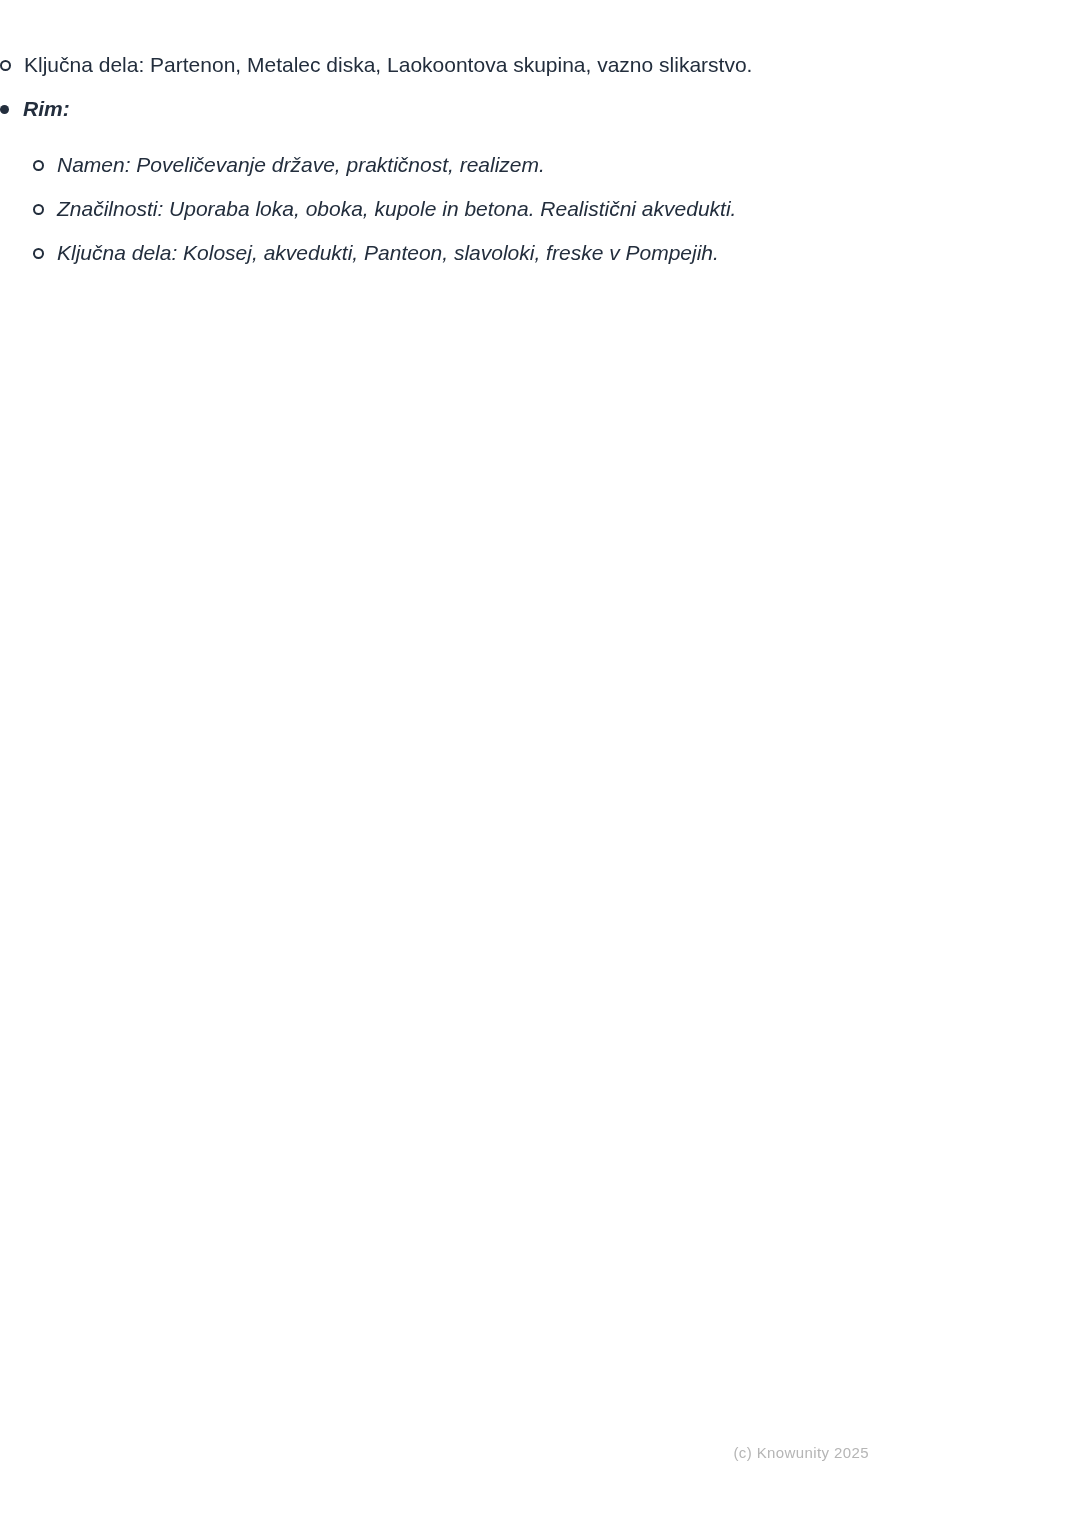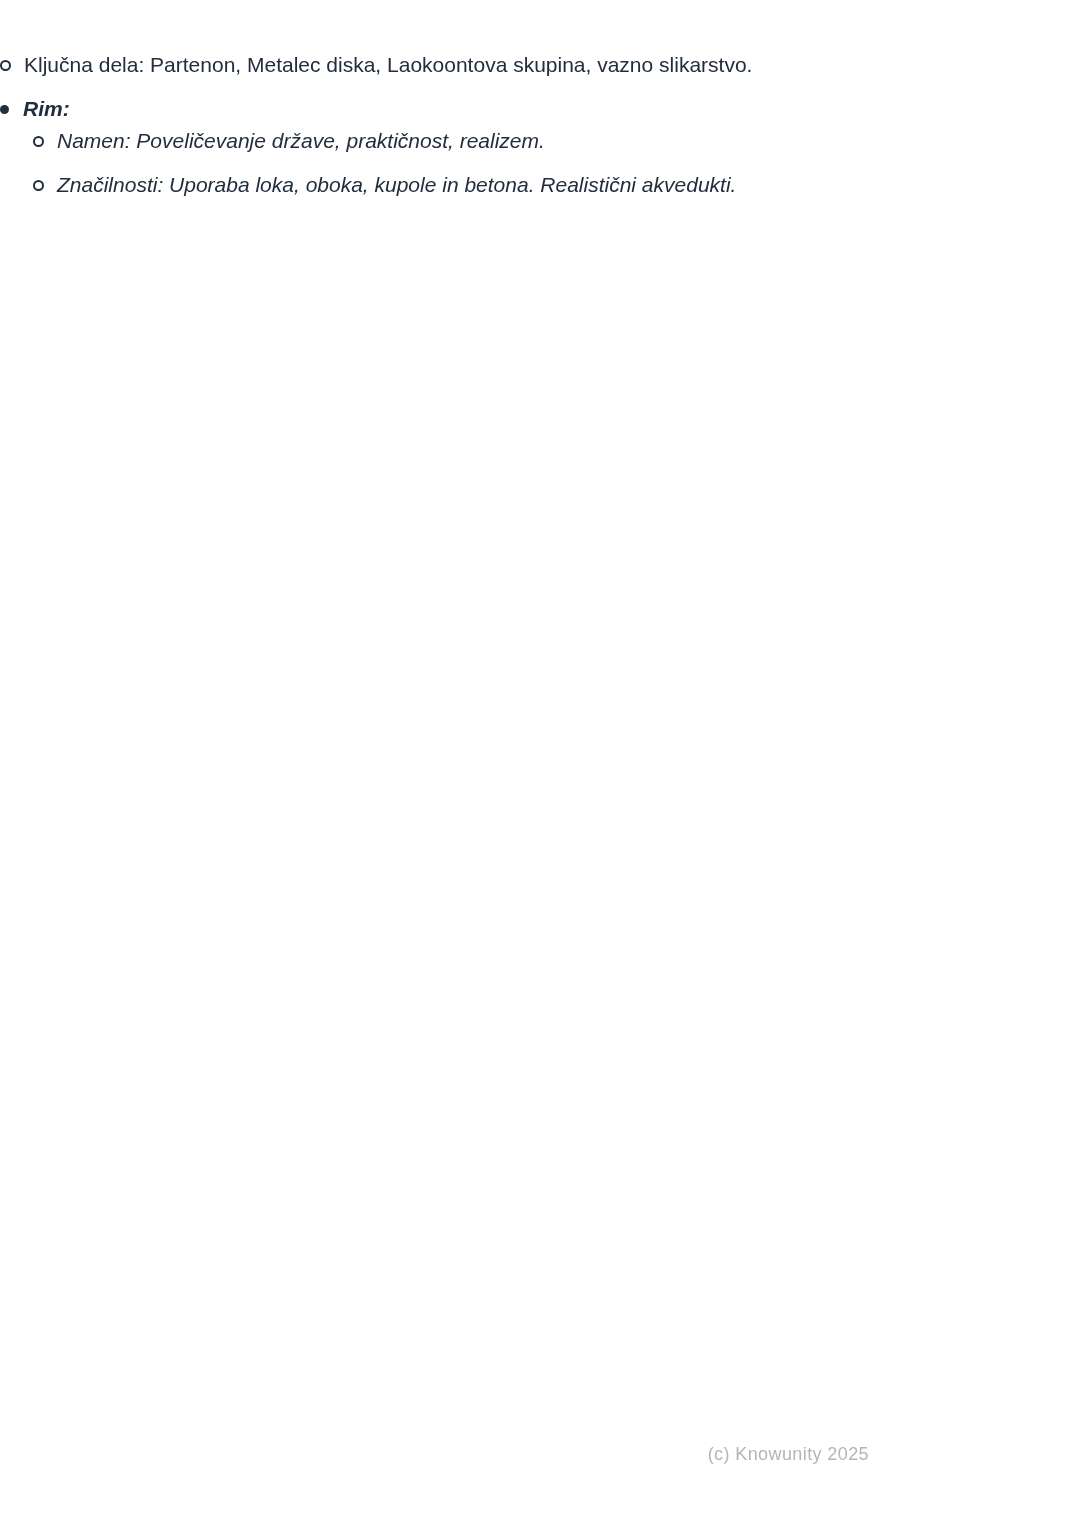--- a/index.html
+++ b/index.html
@@ -76,34 +76,34 @@
     border-radius: 50%;
     background: #232e3d;
   }
 
   
   .ul1 { margin-left: 100px; margin-top: 18px; }
   .li1 { padding-left: 23px; font-style: italic; }
   .li1 > .label { font-weight: 700; }
 
   
-  .li1 .ul2.nested { margin-left: 10px; }
+  .li1 .ul2.nested { margin-left: 10px; margin-top: 24px; }
 
   
   .continued .txt {
     display: inline-block;
     max-width: 730px;
     vertical-align: top;
   }
 
   .footer {
     position: absolute;
     top: 1444px;
     right: 70px;
-    font-size: 18px;
+    font-size: 15px;
     letter-spacing: 0.4px;
     color: #b5b5b5;
     font-family: "Liberation Sans", sans-serif;
   }
 </style>
 </head>
 <body>
 
 <div class="page">
 
@@ -125,20 +125,24 @@
 
         <ul class="ul2 nested">
           <li class="li2">
             <span class="bullet hollow"></span>
             <span class="txt">Namen: Poveličevanje države, praktičnost, realizem.</span>
           </li>
           <li class="li2">
             <span class="bullet hollow"></span>
             <span class="txt">Značilnosti: Uporaba loka, oboka, kupole in betona. Realistični akvedukti.</span>
           </li>
+          <li class="li2">
+            <span class="bullet hollow"></span>
+            <span class="txt">Ključna dela: Kolosej, akvedukti, Panteon, slavoloki, freske v Pompejih.</span>
+          </li>
         </ul>
       </li>
     </ul>
 
   </section>
 
   <div class="footer">(c) Knowunity 2025</div>
 
 </div>
 

